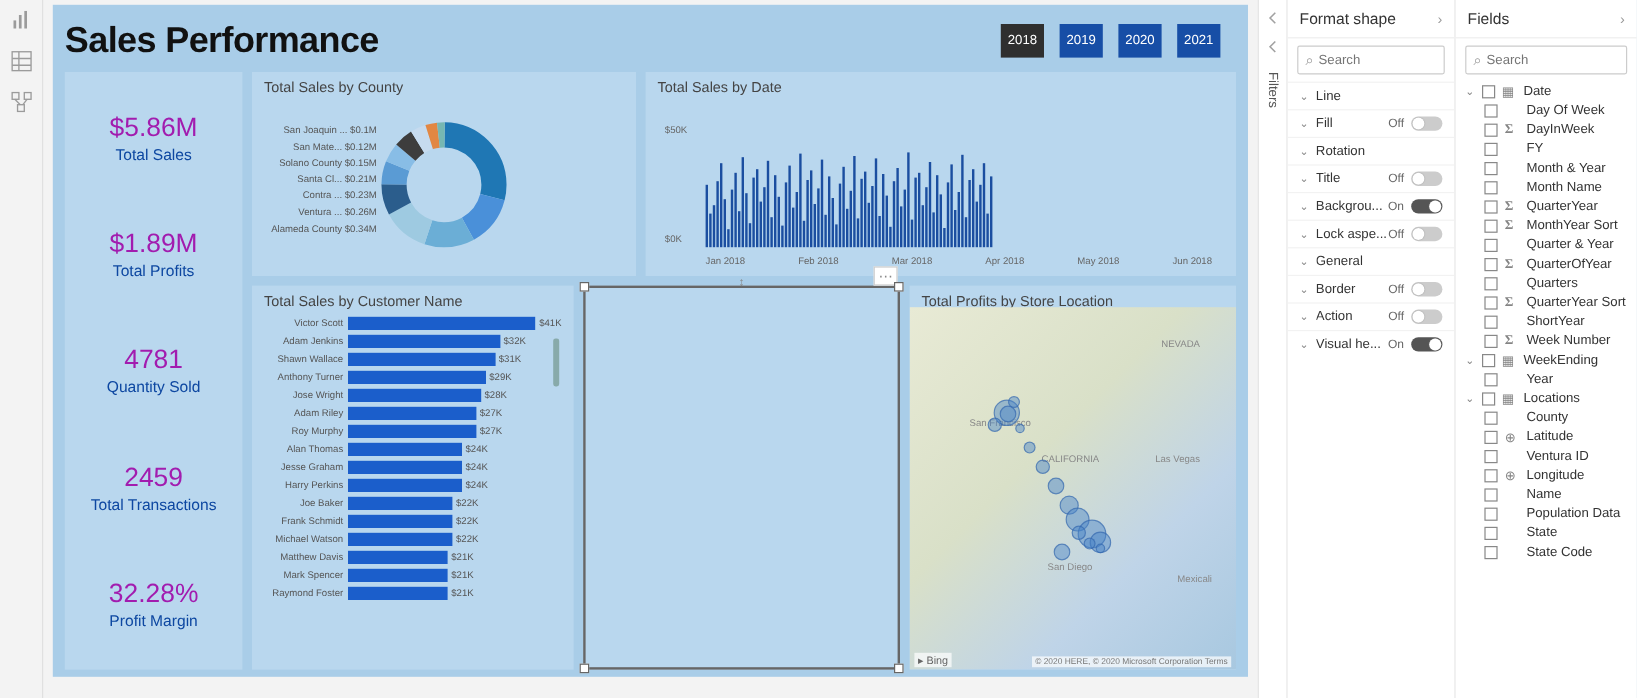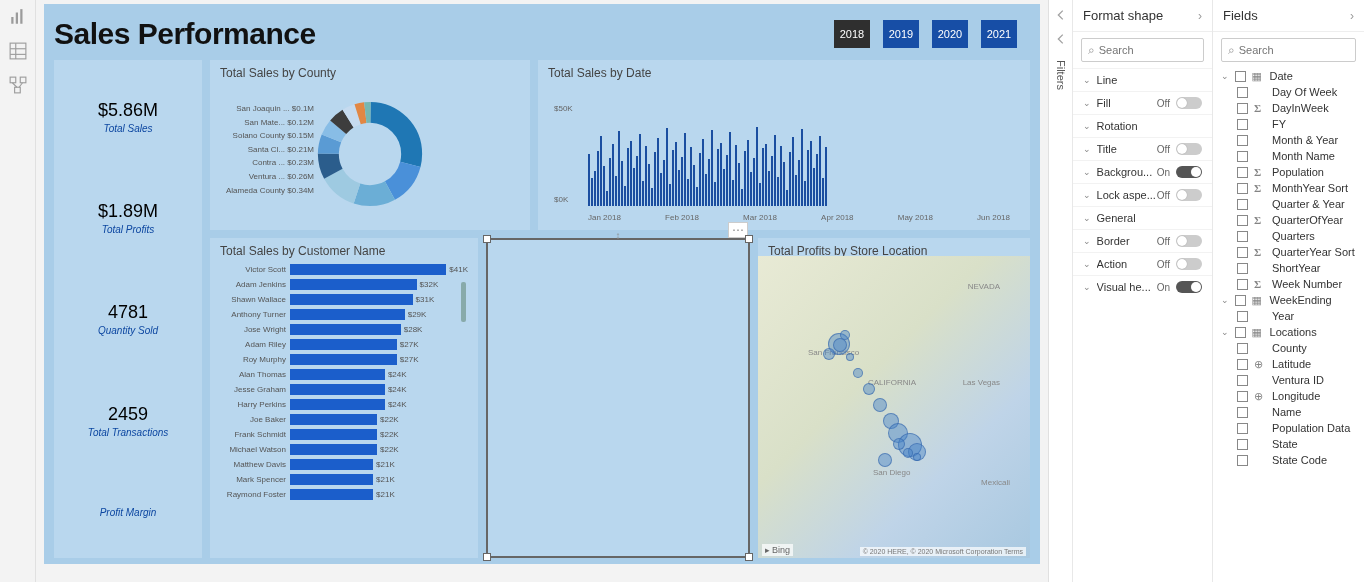--- a/index.html
+++ b/index.html
@@ -13,22 +13,22 @@
 .slicers { margin-left: auto; display: flex; gap: 30px; }
 .slicer-group { display: flex; }
 .pill { width: 36px; height: 28px; display: flex; align-items: center; justify-content: center; font-size: 11px; color: #fff; cursor: pointer; }
 .pill.year { background: #174ea6; margin-right: 13px; }
 .pill.year.dark { background: #2f2f2f; }
 .pill.q { background: #174ea6; margin-right: 2px; }
 .pill.q.dark { background: #2f2f2f; }
 .grid { display: grid; grid-template-columns: 148px 320px 1fr; grid-template-rows: 170px 320px; gap: 8px; margin-top: 6px; height: 498px; }
 .kpi-col { grid-row: 1 / span 2; background: #b9d7ee; display: flex; flex-direction: column; justify-content: space-around; padding: 10px 4px; }
 .kpi { text-align: center; }
-.kpi .val { font-size: 18px; font-weight: 400; color: #000000; }
-.kpi .lbl { font-size: 10px; color: #0d47a1; margin-top: 2px; font-style: italic; }
+.kpi .val { font-size: 22px; font-weight: 400; color: #a21caf; }
+.kpi .lbl { font-size: 13px; color: #0d47a1; margin-top: 2px; }
 .card { background: #b9d7ee; padding: 6px 10px; position: relative; }
 .card-title { font-size: 12px; color: #444; margin-bottom: 4px; }
 .donut-area { display: flex; align-items: center; justify-content: center; position: relative; height: 140px; }
 .donut-labels-left { position: absolute; left: 2px; top: 18px; font-size: 8px; color: #555; text-align: right; width: 92px; line-height: 1.7; }
 .donut-labels-right { position: absolute; right: 4px; top: 24px; font-size: 8.5px; color: #555; width: 100px; line-height: 2.6; }
 .date-chart { height: 140px; position: relative; }
 .bars-row { position: absolute; bottom: 18px; left: 40px; right: 10px; height: 100px; display: flex; align-items: flex-end; gap: 1px; }
 .vbar { width: 2px; background: #1b4ea0; }
 .y-axis { position: absolute; left: 6px; bottom: 20px; font-size: 8px; color: #666; height: 100px; display: flex; flex-direction: column; justify-content: space-between; }
 .x-axis { position: absolute; bottom: 2px; left: 40px; right: 10px; display: flex; justify-content: space-between; font-size: 8px; color: #666; }
@@ -127,20 +127,21 @@
           </div>
           <div class="kpi">
             <div class="val">4781</div>
             <div class="lbl">Quantity Sold</div>
           </div>
           <div class="kpi">
             <div class="val">2459</div>
             <div class="lbl">Total Transactions</div>
           </div>
           <div class="kpi">
+            <div class="val">32.28%</div>
             <div class="lbl">Profit Margin</div>
           </div>
         </div>
 
       <div class="card">
         <div class="card-title">Total Sales by County</div>
         <div class="donut-area">
           <div class="donut-labels-left" id="donut-left">
               <div>San Joaquin ... $0.1M</div>
               <div>San Mate... $0.12M</div>
@@ -545,21 +546,21 @@
         <span>Month &amp; Year</span>
       </div>
       <div class="field-item">
         <div class="cb"></div>
         <span class="fi-icon"></span>
         <span>Month Name</span>
       </div>
       <div class="field-item">
         <div class="cb"></div>
         <span class="fi-icon sigma">Σ</span>
-        <span>Population</span>
+        <span>QuarterYear</span>
       </div>
       <div class="field-item">
         <div class="cb"></div>
         <span class="fi-icon sigma">Σ</span>
         <span>MonthYear Sort</span>
       </div>
       <div class="field-item">
         <div class="cb"></div>
         <span class="fi-icon"></span>
         <span>Quarter &amp; Year</span>

